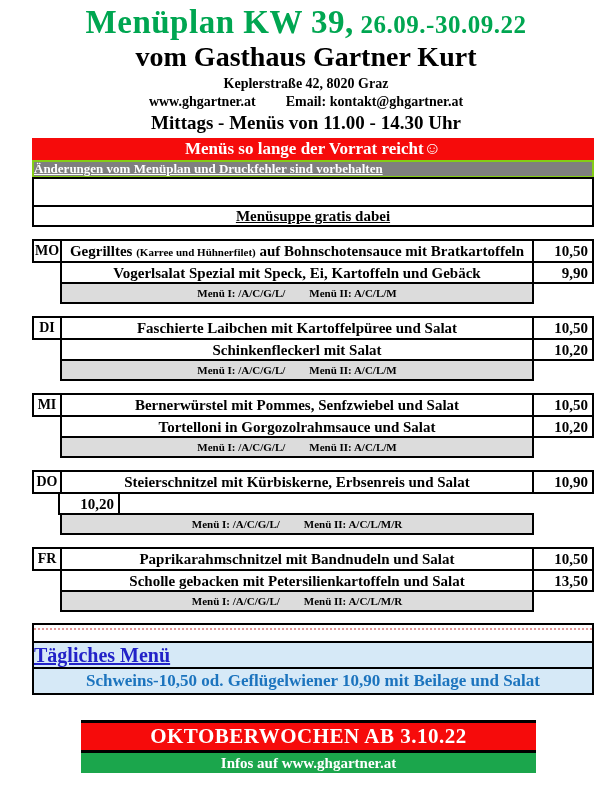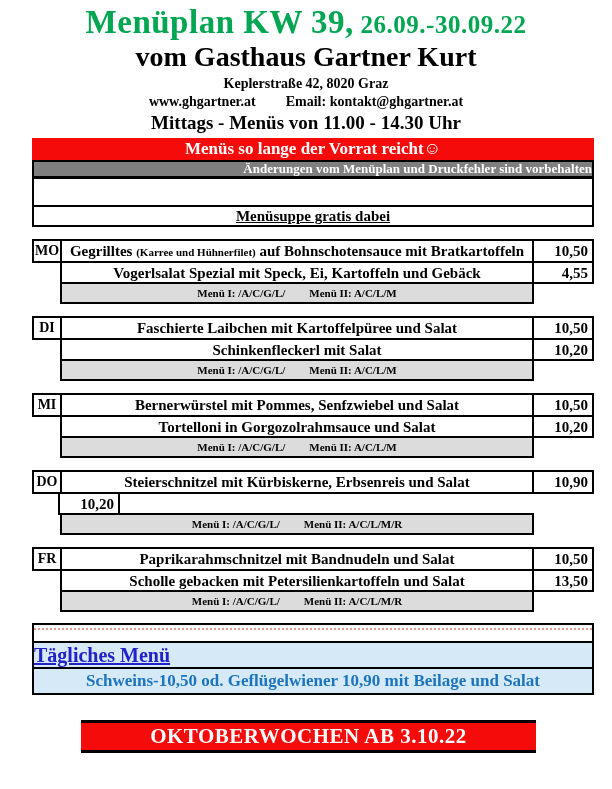--- a/index.html
+++ b/index.html
@@ -24,23 +24,23 @@
 
   
   .content { width: 562px; margin-left: 32px; }
 
   .banner-stock {
     margin-top: 4px; background: var(--red_banner); color: #fff;
     font-weight: bold; font-size: 17px; text-align: center;
     height: 22px; line-height: 22px;
   }
   .banner-changes {
-    background: var(--gray_banner); border: 2px solid #000000; color: #fff;
-    font-weight: bold; font-size: 13px; text-align: right;
-    height: 18px; line-height: 14px;
+    background: var(--gray_banner); border: 2px solid #84cc16; color: #fff;
+    font-weight: bold; font-size: 13px; text-align: left;
+    height: 18px; line-height: 14px; text-decoration: underline;
   }
   .box-empty { border: 2px solid #000; margin-top: -1px; height: 30px; background: #fff; }
   .row-soup {
     border: 2px solid #000; margin-top: -2px; height: 22px; line-height: 19px;
     text-align: center; font-weight: bold; font-size: 15px;
   }
   .row-soup span { text-decoration: underline; }
 
   
   .dblock { margin-top: 12px; }
@@ -119,21 +119,21 @@
 
     <div class="dblock">
       <div class="drow row1">
         <div class="dcell day-label">MO</div>
         <div class="dcell meal"><span>Gegrilltes </span><span class="small">(Karree und Hühnerfilet)</span><span> auf Bohnschotensauce mit Bratkartoffeln</span></div>
         <div class="dcell price">10,50</div>
       </div>
       <div class="drow row2">
         <div class="spacer-l"></div>
         <div class="dcell meal">Vogerlsalat Spezial mit Speck, Ei, Kartoffeln und Gebäck</div>
-        <div class="dcell price">4,55</div>
+        <div class="dcell price">9,90</div>
       </div>
       <div class="drow row3">
         <div class="spacer-l"></div>
         <div class="dcell allergen">
           <span>Menü I: /A/C/G/L/</span>
           <span>Menü II: A/C/L/M</span>
         </div>
         <div class="spacer-r"></div>
       </div>
     </div>
@@ -225,15 +225,16 @@
       <div class="pagebreak-line"></div>
       <div class="daily-empty"></div>
       <div class="daily-title-row"><span>Tägliches Menü</span></div>
       <div class="daily-desc-row">Schweins-10,50 od. Geflügelwiener 10,90 mit Beilage und Salat</div>
     </div>
 
   </div>
 
   <div class="footer">
     <div class="footer-red">OKTOBERWOCHEN AB 3.10.22</div>
+    <div class="footer-green">Infos auf www.ghgartner.at</div>
   </div>
 
 </div>
 
 </body></html>

